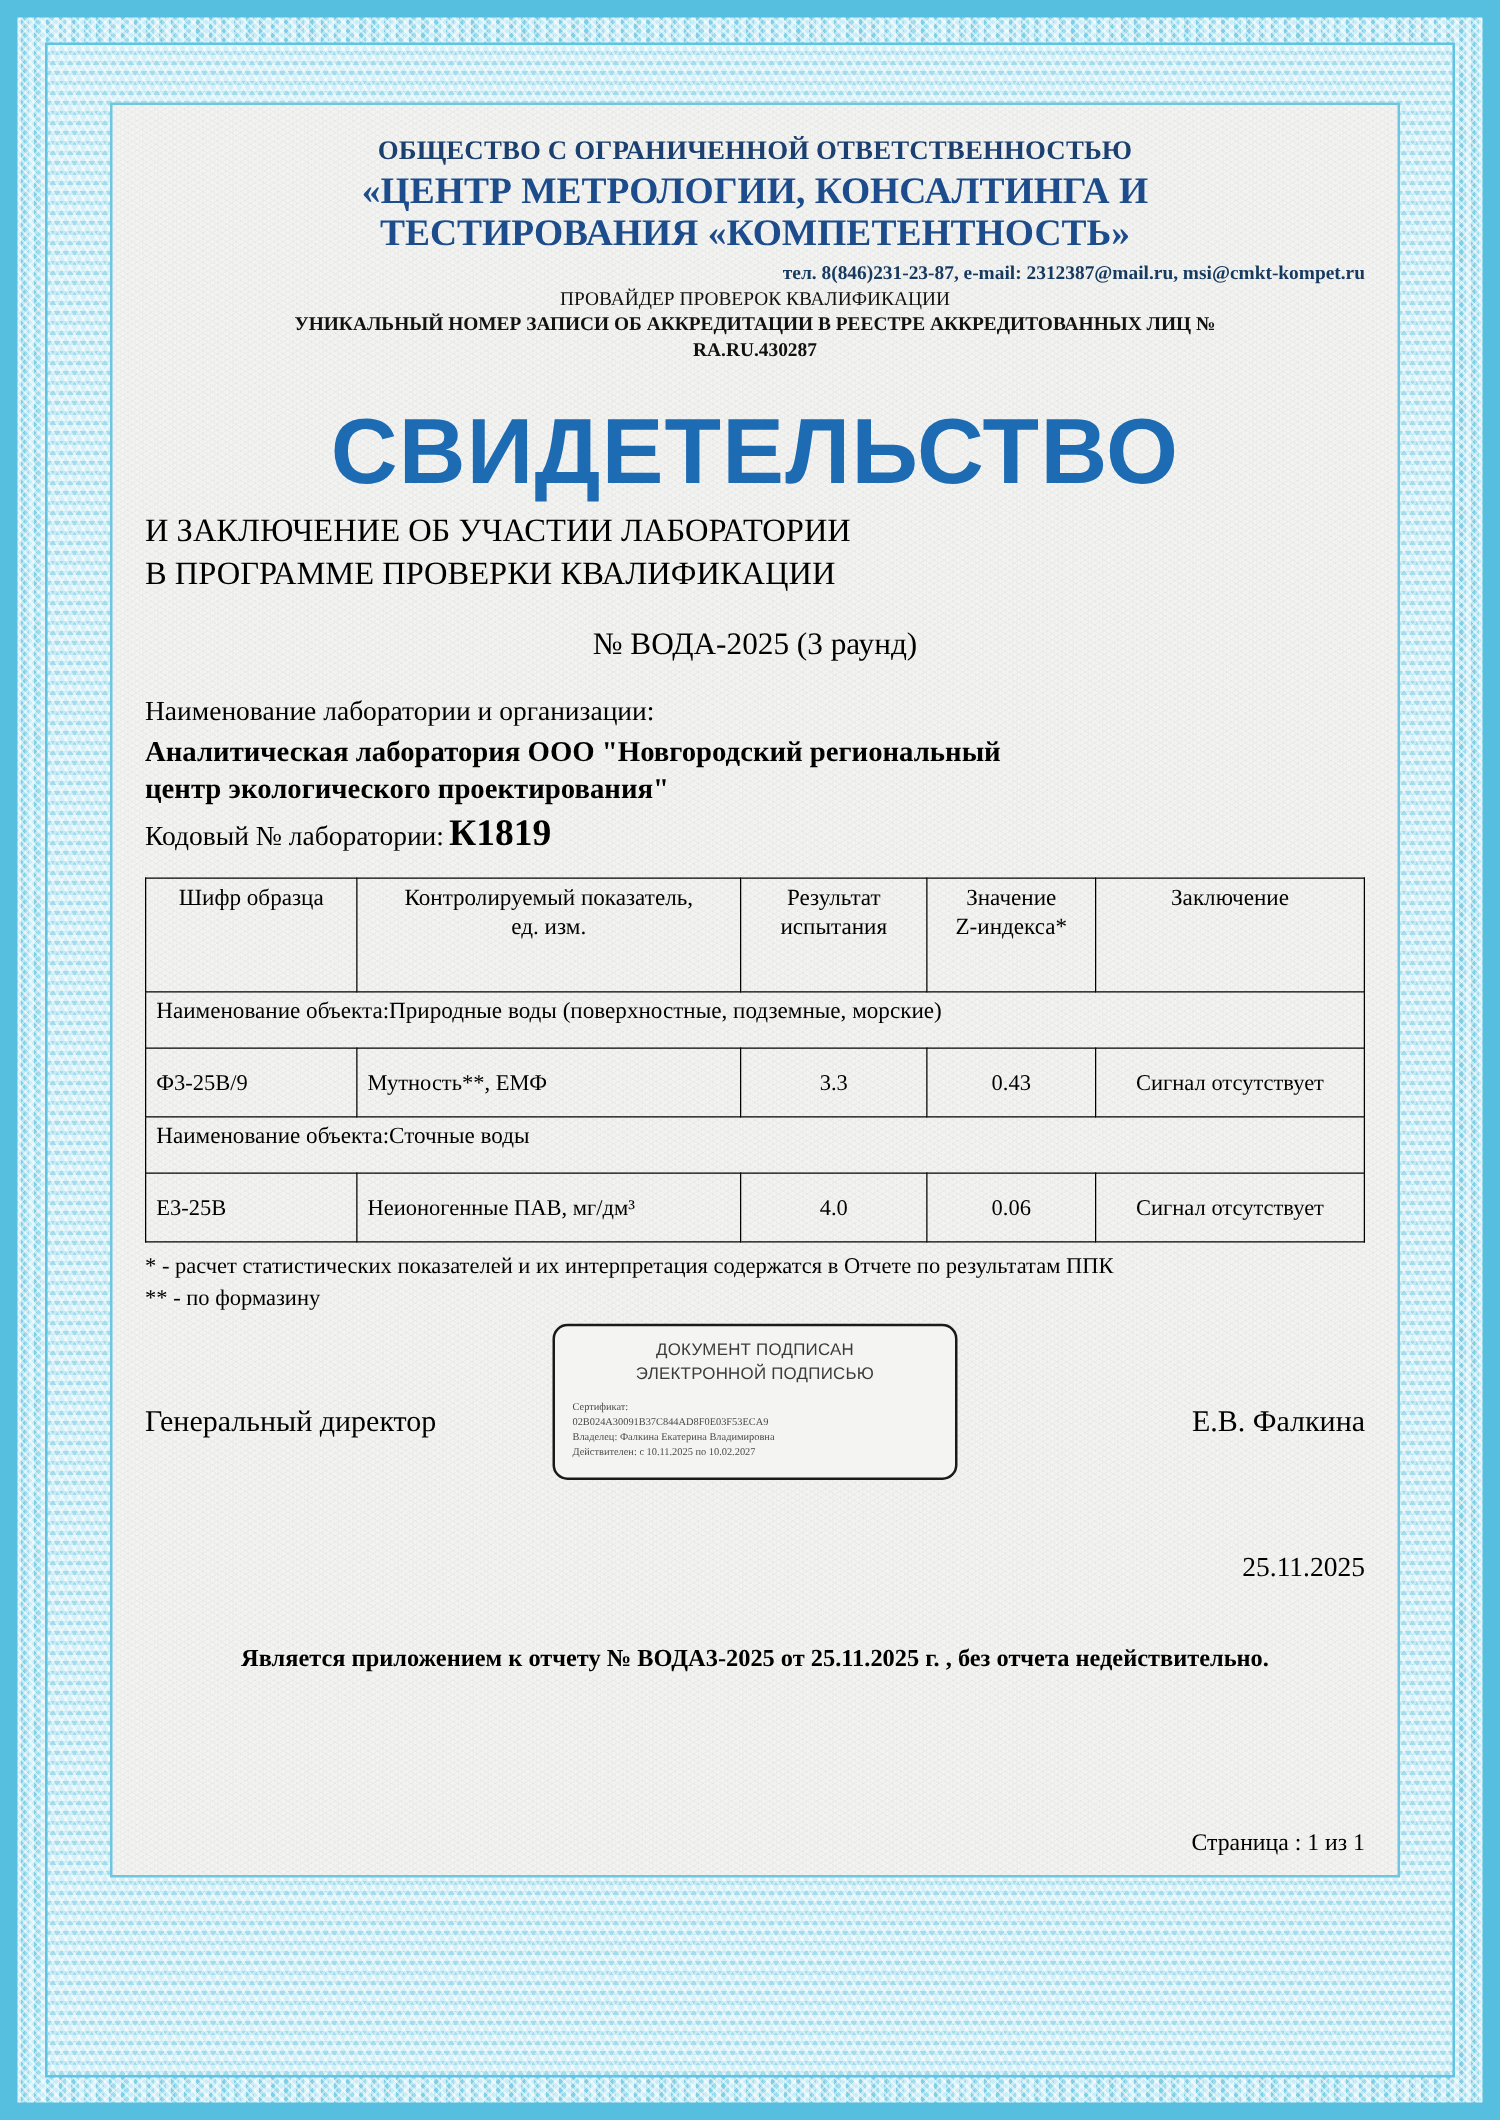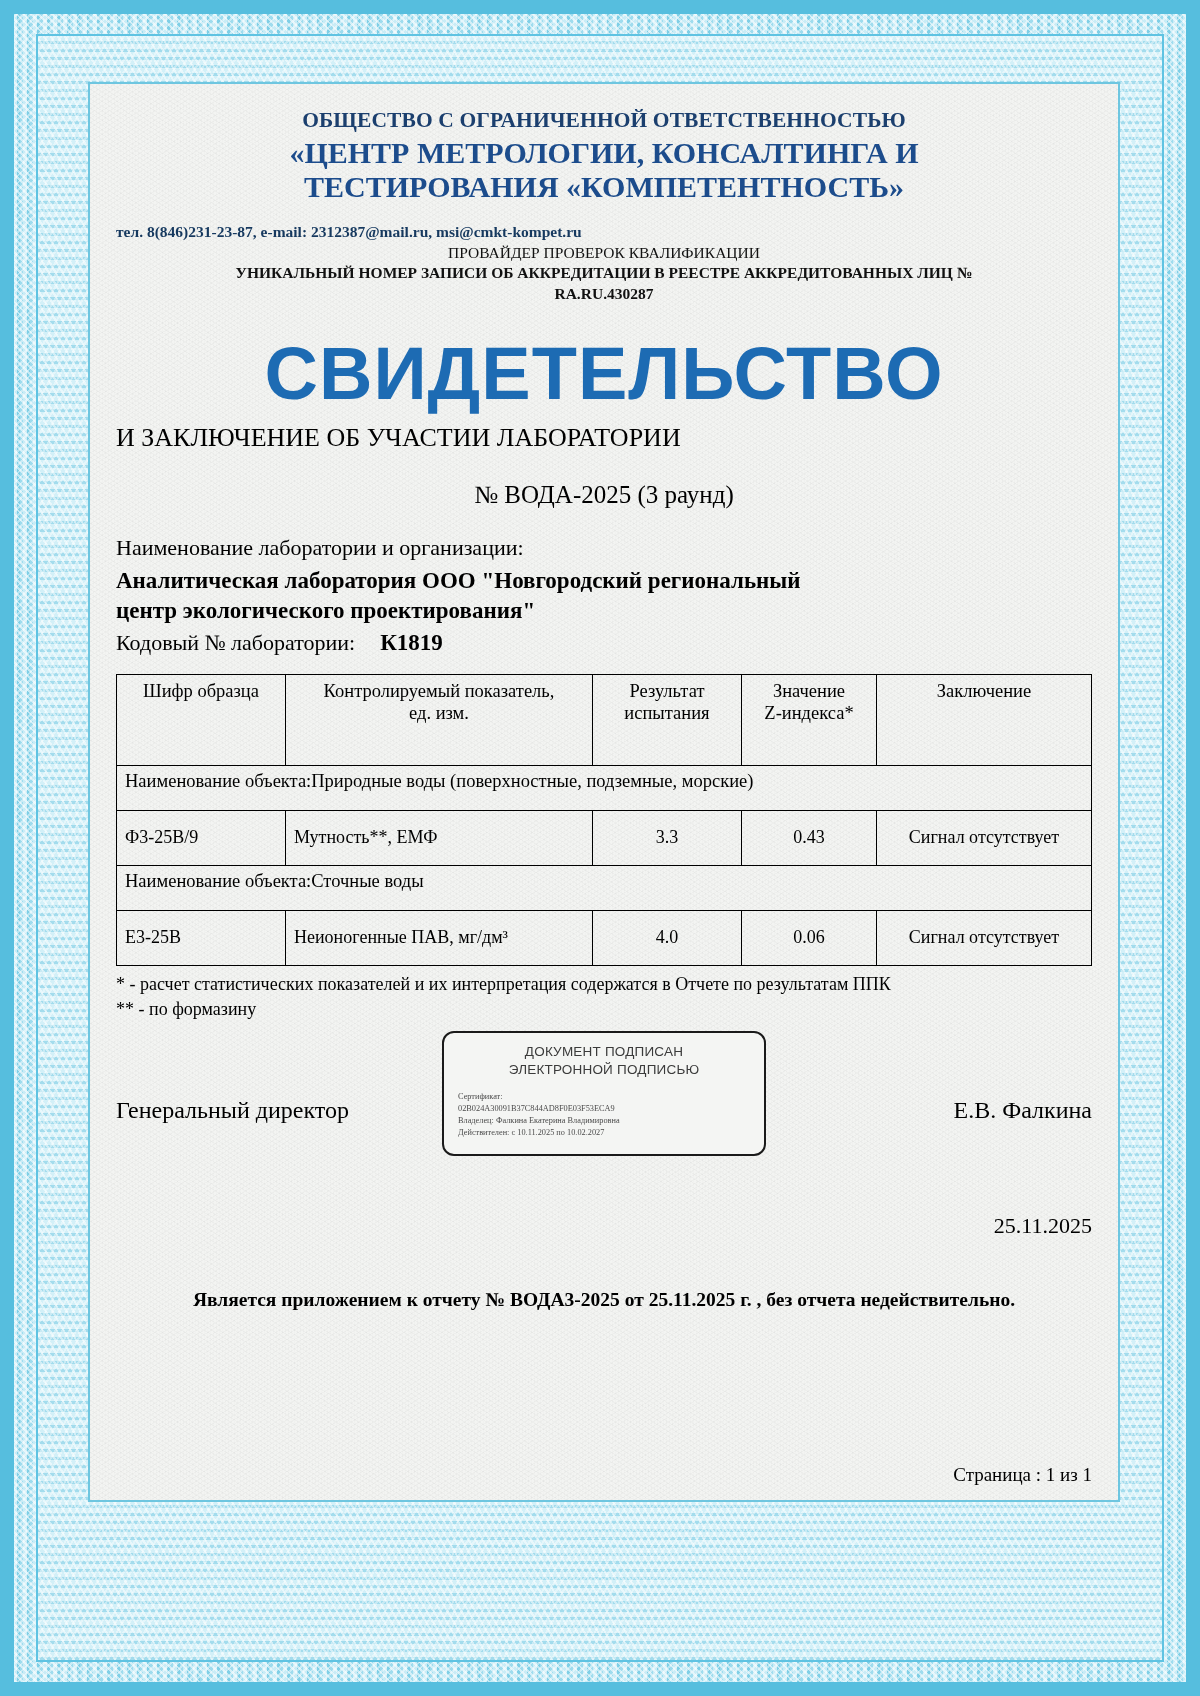--- a/index.html
+++ b/index.html
@@ -75,25 +75,25 @@
   }
   .org-big {
     text-align: center;
     font-weight: bold;
     font-size: 30px;
     color: #1c4c8c;
     line-height: 1.12;
     margin-top: 3px;
   }
   .contacts {
-    text-align: left;
+    text-align: right;
     font-weight: bold;
     font-size: 15.5px;
     color: #16395f;
-    margin-top: 20px;
+    margin-top: 7px;
   }
   .provider {
     text-align: center;
     font-weight: normal;
     font-size: 15.5px;
     color: #111;
     margin-top: 3px;
   }
   .accred {
     text-align: center;
@@ -138,21 +138,21 @@
   .lab-name {
     font-size: 23px;
     font-weight: bold;
     line-height: 1.3;
     margin-top: 5px;
   }
   .lab-code {
     font-size: 22px;
     margin-top: 4px;
   }
-  .lab-code b { font-size: 23px; margin-left: 25px; font-family: Liberation Serif, serif; }
+  .lab-code b { font-size: 30px; margin-left: 4px; font-family: Liberation Serif, serif; }
 
   
   table.results {
     width: 100%;
     border-collapse: collapse;
     margin-top: 18px;
     font-size: 18px;
   }
   table.results th,
   table.results td {
@@ -283,20 +283,21 @@
       </div>
       <div class="contacts">тел.  8(846)231-23-87,    e-mail: 2312387@mail.ru,   msi@cmkt-kompet.ru</div>
       <div class="provider">ПРОВАЙДЕР ПРОВЕРОК КВАЛИФИКАЦИИ</div>
       <div class="accred">УНИКАЛЬНЫЙ НОМЕР ЗАПИСИ ОБ АККРЕДИТАЦИИ В РЕЕСТРЕ АККРЕДИТОВАННЫХ ЛИЦ №</div>
       <div class="accred">RA.RU.430287</div>
     </div>
 
     <div class="cert-title">СВИДЕТЕЛЬСТВО</div>
     <div class="cert-sub">
       <div>И ЗАКЛЮЧЕНИЕ ОБ УЧАСТИИ ЛАБОРАТОРИИ</div>
+      <div>В ПРОГРАММЕ ПРОВЕРКИ КВАЛИФИКАЦИИ</div>
     </div>
     <div class="cert-number">№ ВОДА-2025 (3 раунд)</div>
 
     <div class="lab-block">
       <div class="lab-label">Наименование лаборатории и организации:</div>
       <div class="lab-name">
         <div>Аналитическая лаборатория ООО "Новгородский региональный</div>
         <div>центр экологического проектирования"</div>
       </div>
       <div class="lab-code">

